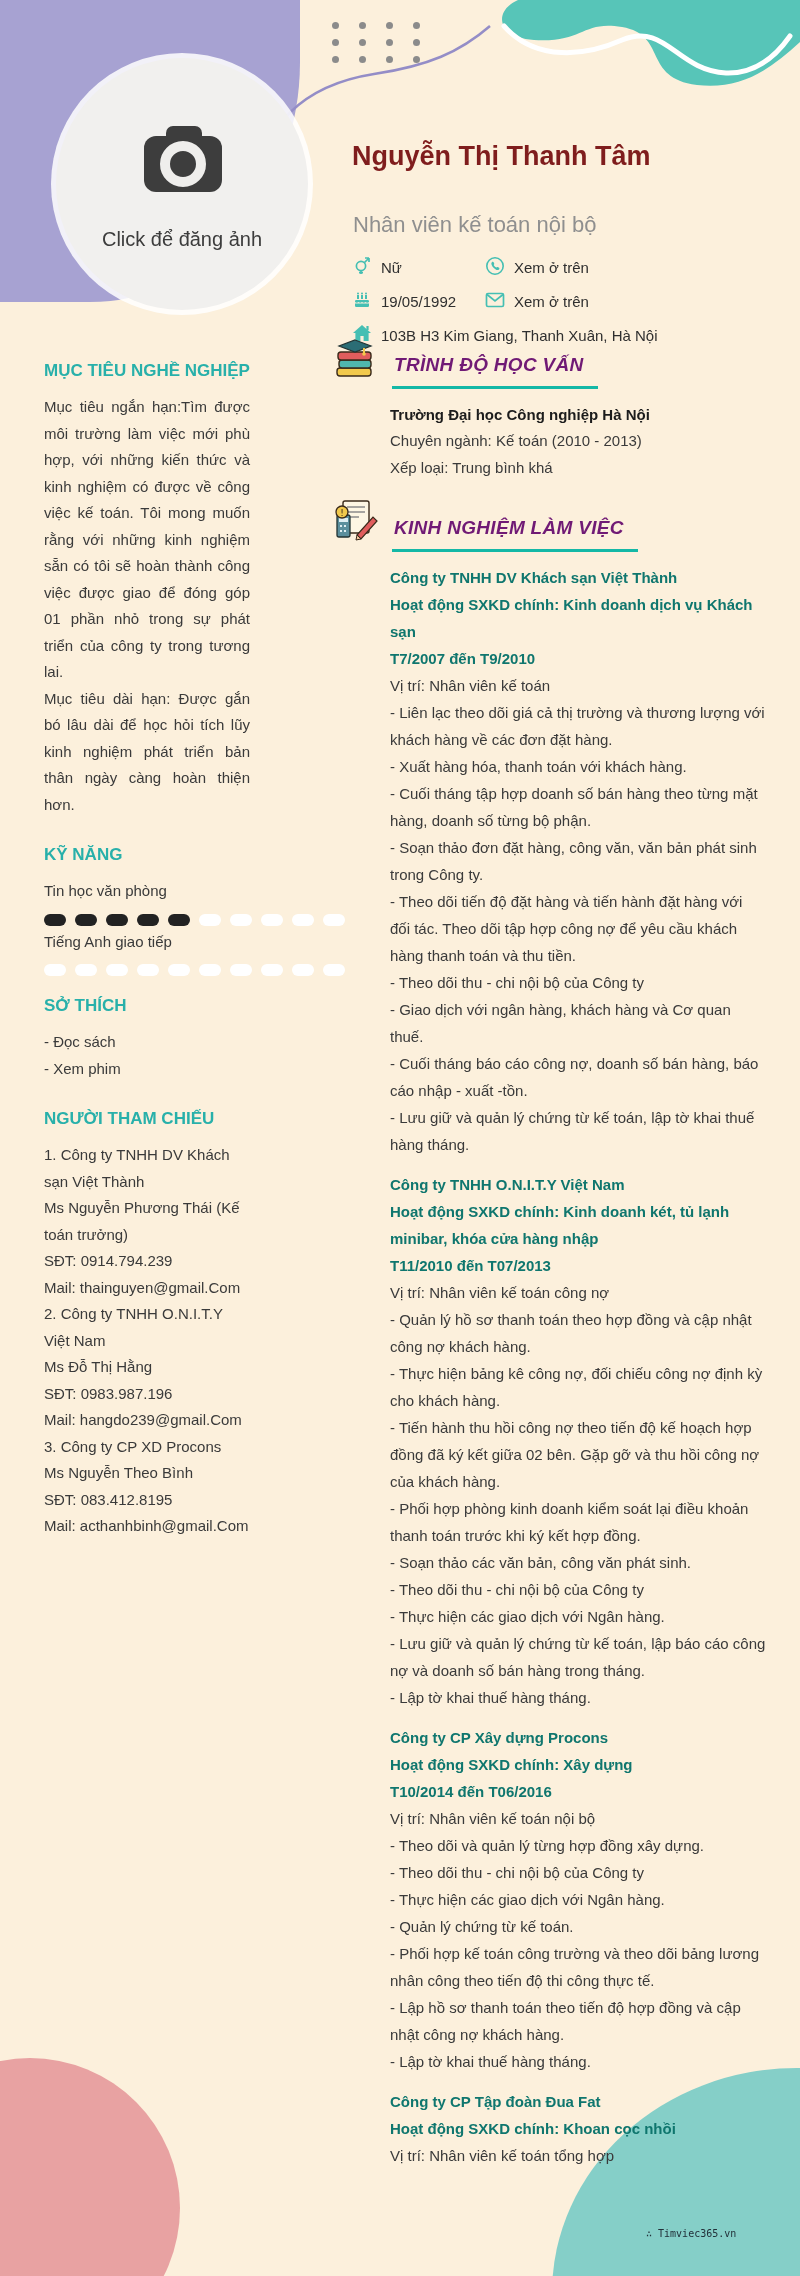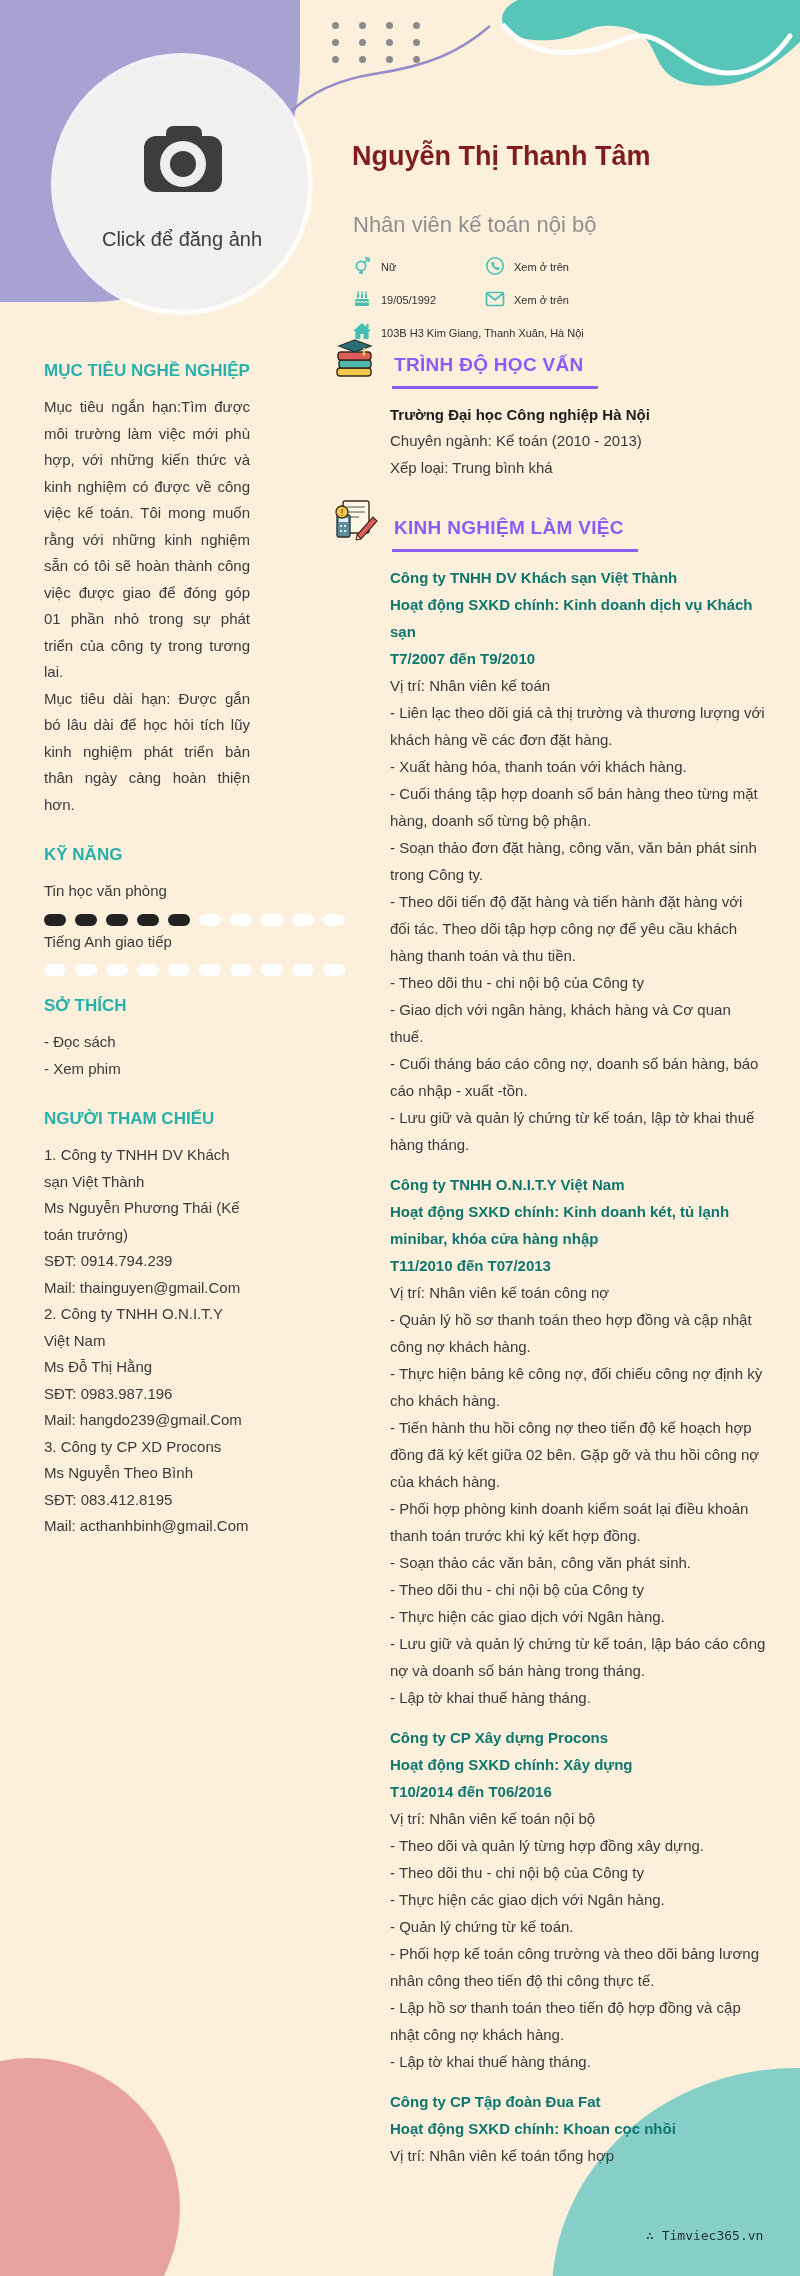--- a/index.html
+++ b/index.html
@@ -20,53 +20,53 @@
   
   .photo{position:absolute;left:56px;top:58px;width:252px;height:252px;border-radius:50%;
          background:#f1f0ee;box-shadow:0 0 0 5px rgba(255,255,255,.85);
          display:flex;flex-direction:column;align-items:center;justify-content:center;cursor:pointer;}
   .photo-caption{font-size:20px;color:#3c3c3c;margin-top:20px;}
 
   
   .name{position:absolute;left:352px;top:140px;width:320px;font-size:27px;line-height:33px;
         font-weight:bold;color:#7f1d1d;}
   .job-title{position:absolute;left:353px;top:212px;font-size:22px;color:#8f8f8f;}
-  .info{position:absolute;left:352px;top:256px;width:440px;font-size:11px;color:#2f2f2f;}
+  .info{position:absolute;left:352px;top:256px;width:440px;font-size:15px;color:#2f2f2f;}
   .info-row{display:flex;margin-bottom:11px;align-items:center;}
   .info-cell{display:flex;align-items:center;gap:9px;}
   .info-cell.c1{width:133px;}
   .info-cell svg{flex:0 0 auto;}
 
   
   .left-col{position:absolute;left:44px;top:360px;width:206px;font-size:15px;line-height:26.5px;}
   .h-teal{color:#28b0aa;font-weight:bold;font-size:17px;line-height:22px;margin:0 0 12px 0;}
   .objective p{margin:0;text-align:justify;}
   .skills{margin-top:26px;}
   .skill-label{margin-top:6px;}
   .pills{white-space:nowrap;height:13px;margin:3px 0 8px 0;}
   .pill{display:inline-block;width:22px;height:12px;border-radius:7px;background:#ffffff;margin-right:9px;}
   .pill.filled{background:#222222;}
   .hobbies{margin-top:24px;}
   .refs{margin-top:26px;}
 
   
   .right-col{position:absolute;left:333px;top:338px;width:452px;font-size:15px;line-height:26.5px;}
   .sec-head{display:flex;align-items:flex-end;gap:13px;margin:0;}
-  .sec-head .ttl{font-size:19px;font-weight:bold;color:#8b5cf6;letter-spacing:.3px;
-                 padding:0 14px 7px 2px;border-bottom:3px solid #8b5cf6;}
+  .sec-head .ttl{font-size:19px;font-weight:bold;color:#701a75;letter-spacing:.3px;
+                 padding:0 14px 7px 2px;border-bottom:3px solid #14b8a6;font-style:italic;}
   .edu-details{margin:13px 0 0 57px;}
   .edu-details .b{font-weight:bold;color:#1c1c1c;}
   .exp-wrap{margin-top:18px;}
   .jobs{margin:12px 0 0 57px;width:376px;line-height:27px;}
   .job{margin-bottom:13px;}
   .job .b{font-weight:bold;color:#0f766e;display:block;}
   .job .duty{text-align:left;}
 
   .watermark{position:absolute;left:646px;top:2228px;font-family:"DejaVu Sans Mono",monospace;
-             font-size:13px;color:#22313a;}
+             font-size:10px;color:#22313a;}
 </style>
 </head>
 <body>
 
 <div class="page">
 
   <div class="blob-purple"></div>
   <svg class="purple-line" width="270" height="200" viewBox="0 0 270 200">
     <path d="M 12 196 C 26 96 78 62 142 52 C 196 44 228 30 258 4" fill="none" stroke="#948dc7" stroke-width="2.5"></path>
   </svg>

